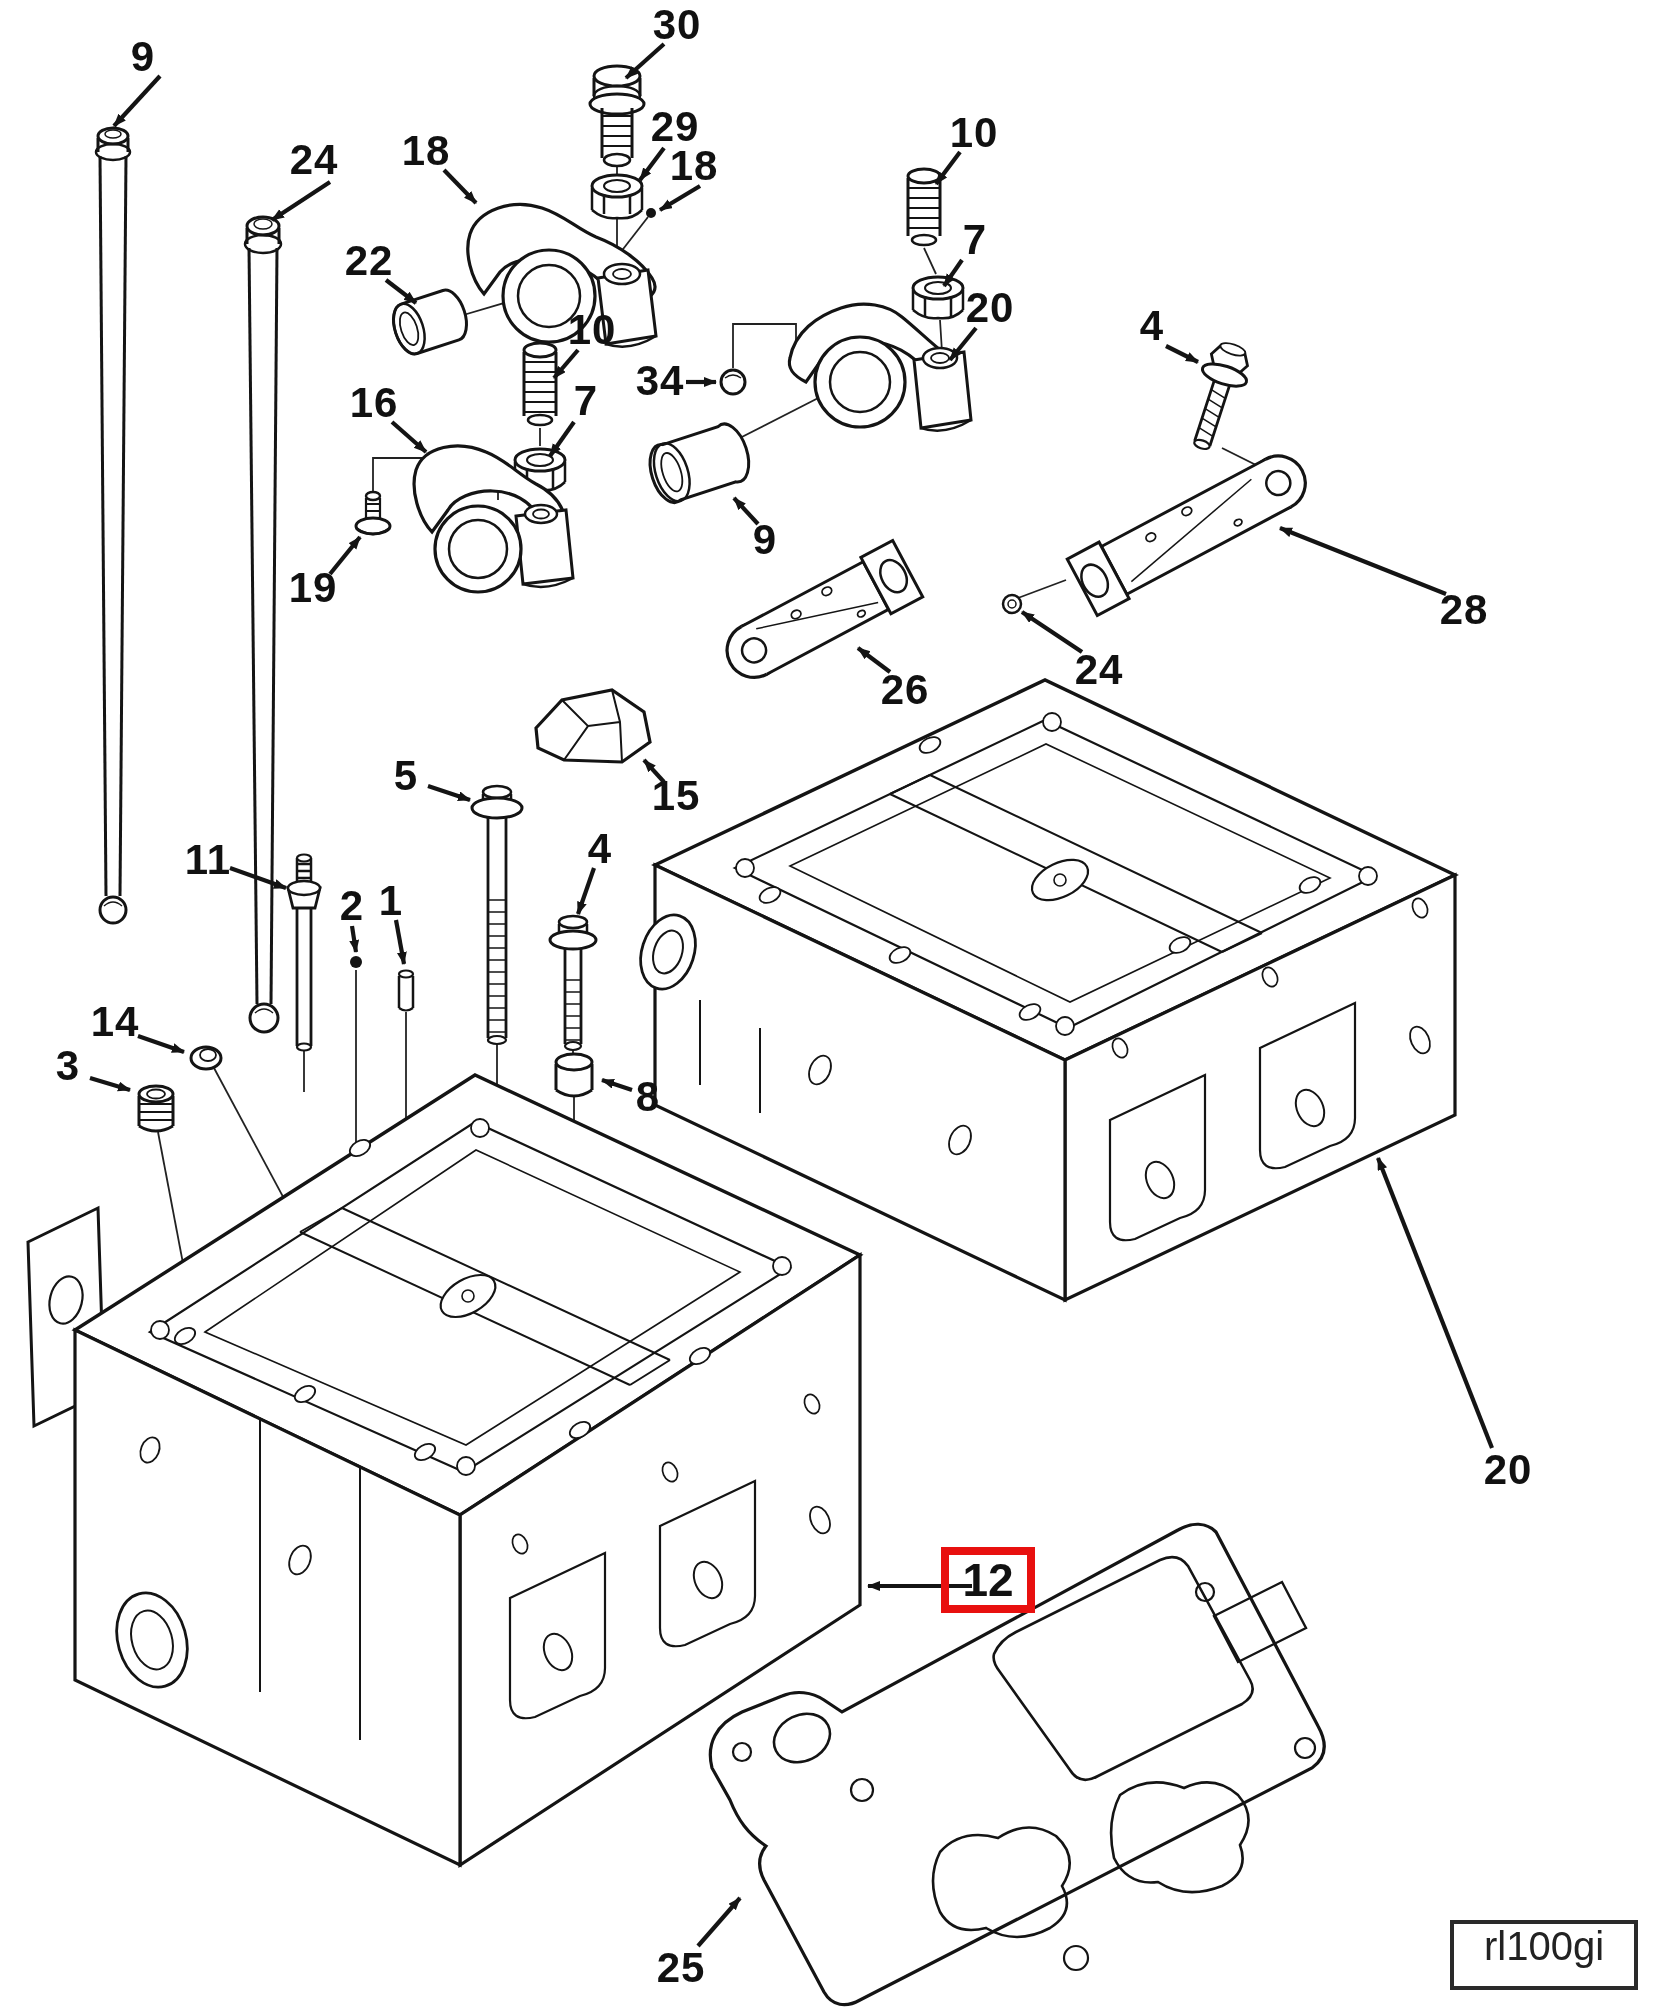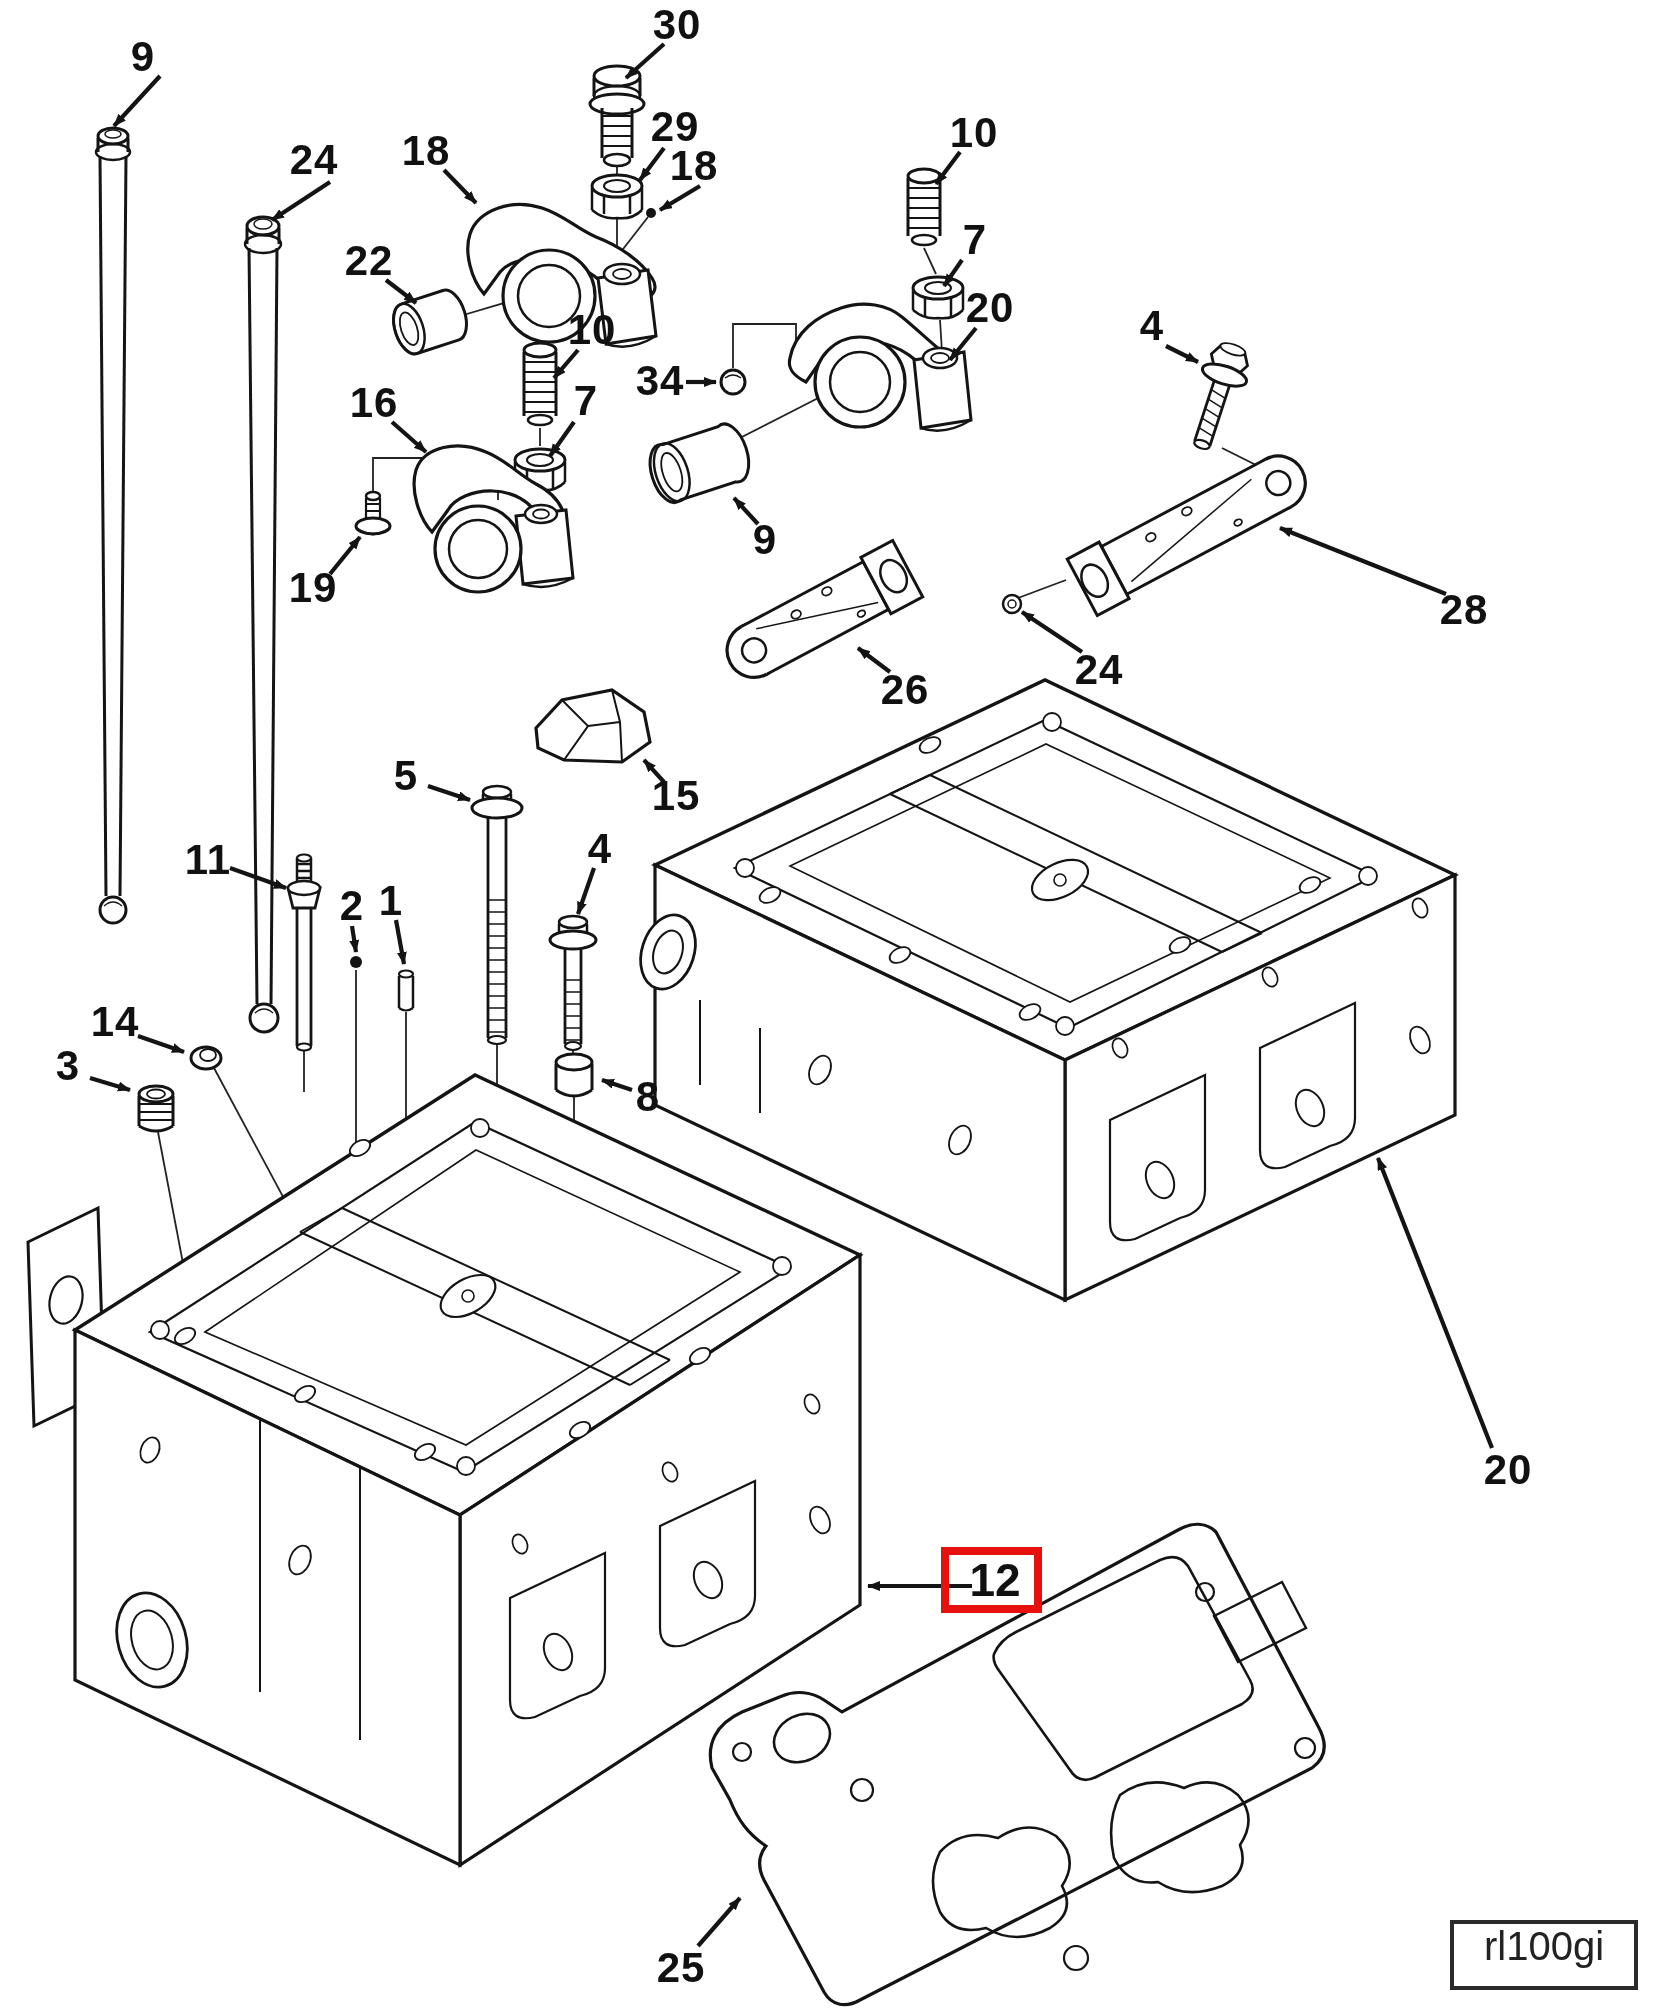--- a/index.html
+++ b/index.html
@@ -3,21 +3,21 @@
 <meta charset="utf-8">
 <style>
   html,body{margin:0;padding:0;background:#ffffff;}
   .canvas{position:relative;width:1680px;height:2010px;background:#ffffff;overflow:hidden;
           font-family:"Liberation Sans", sans-serif;color:#111;}
   svg{position:absolute;left:0;top:0;}
   .callout{position:absolute;transform:translate(-50%,-50%);font-weight:bold;font-size:42px;
            letter-spacing:1px;color:#111;line-height:1;user-select:none;}
   .highlight-box{position:absolute;left:941px;top:1547px;width:78px;height:50px;
                  border:8px solid #e8100f;display:flex;align-items:center;justify-content:center;
-                 font-weight:bold;font-size:46px;color:#111;background:transparent;padding-left:7px;}
+                 font-weight:bold;font-size:46px;color:#111;background:transparent;padding-left:0;}
   .code-box{position:absolute;left:1450px;top:1920px;width:180px;height:62px;border:4px solid #2a2a2a;
             display:flex;justify-content:center;font-size:40px;color:#222;
             font-family:"Liberation Sans", sans-serif;}
 </style>
 </head>
 <body>
 
 <div class="canvas">
 
 <svg width="1680" height="2010" viewBox="0 0 1680 2010">

